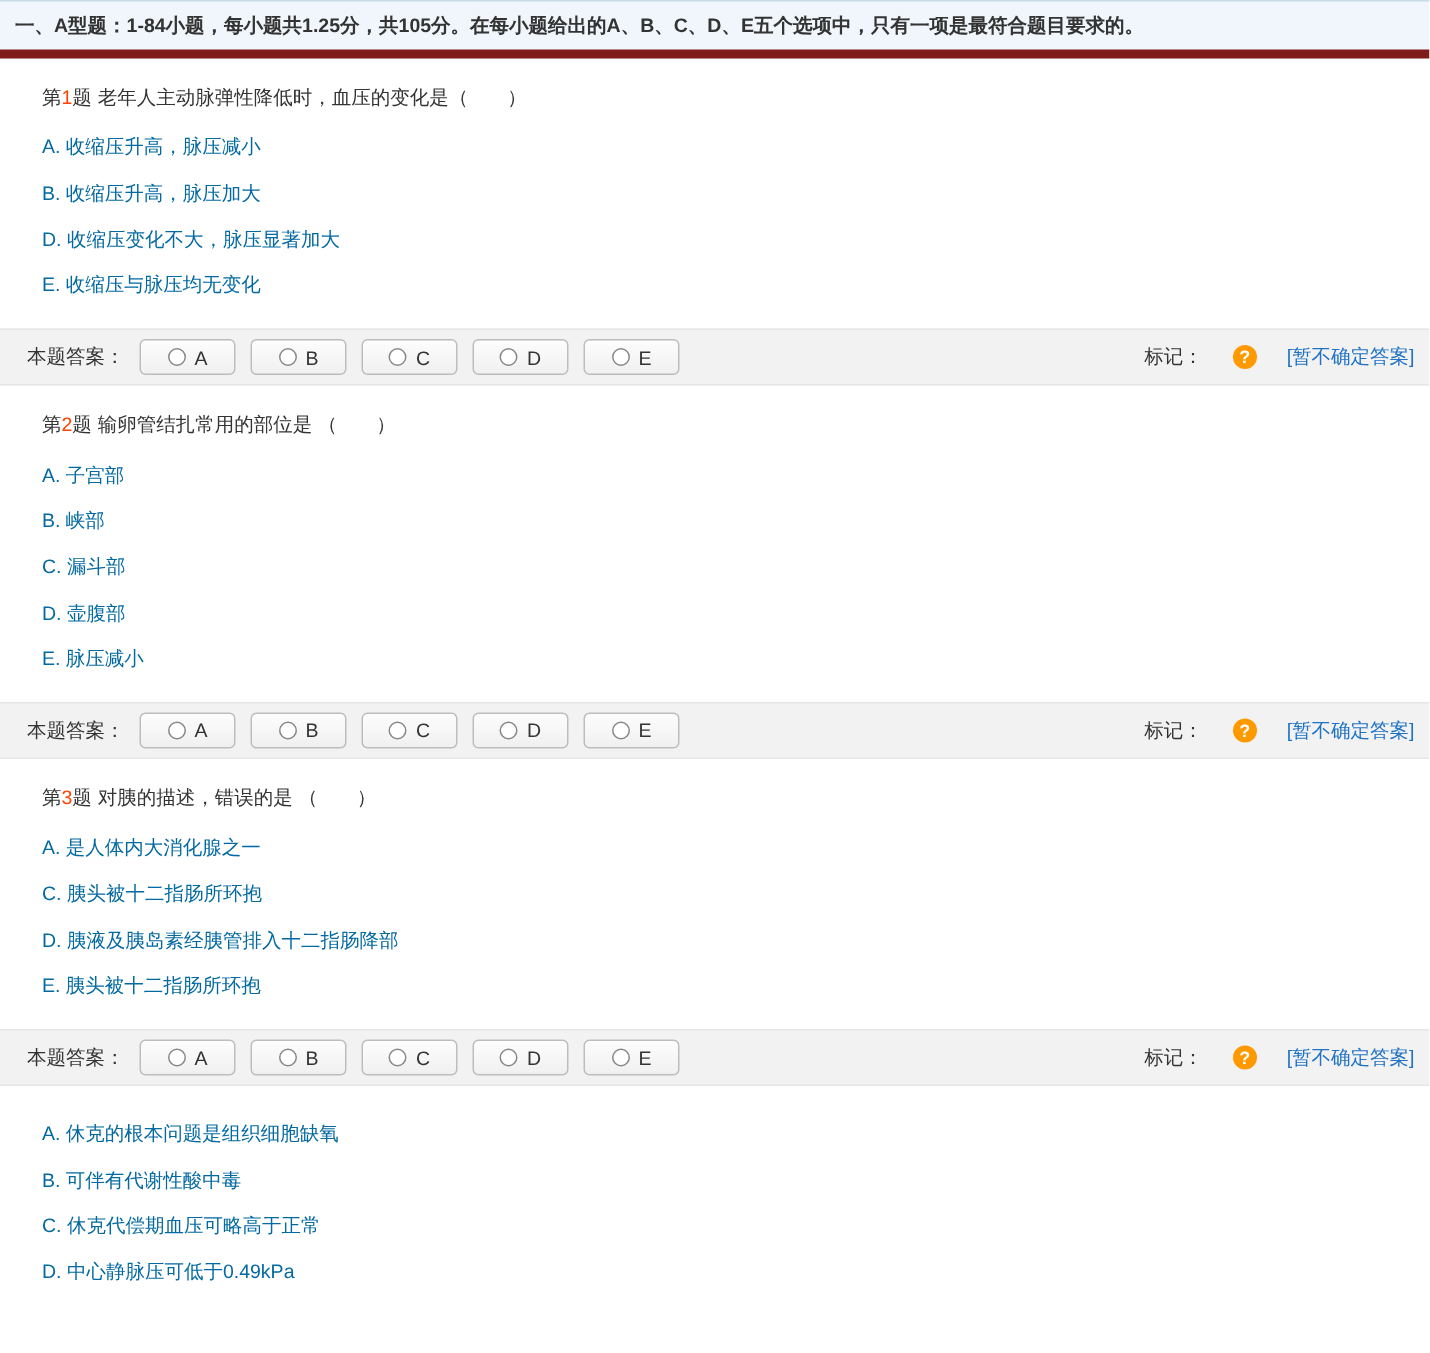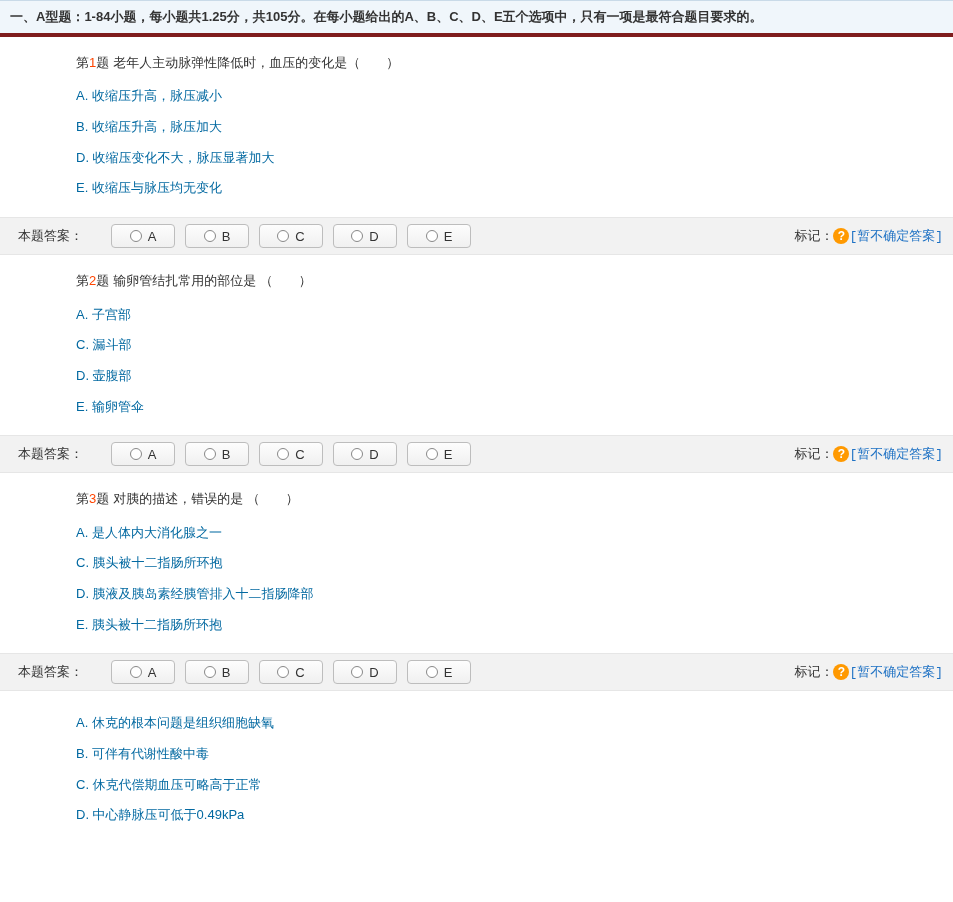--- a/index.html
+++ b/index.html
@@ -6,31 +6,30 @@
   body {
     font-family: "Microsoft YaHei", Arial, sans-serif;
     font-size: 13px;
     color: #333;
     background: #fff;
     width: 953px;
   }
   .section-header {
     background: #f0f6fb;
     border-top: 1px solid #c9dae8;
-    border-bottom: 4px solid #7f1d1d;
+    border-bottom: 6px solid #7f1d1d;
     padding: 7px 10px;
     font-weight: bold;
     color: #333;
   }
   .question-block {
     padding: 0;
   }
   .question-body {
     padding: 14px 24px 10px 28px;
-    margin-left: 48px;
   }
   .question-title {
     margin-bottom: 10px;
     line-height: 1.8;
   }
   .q-prefix { color: #333; }
   .q-num { color: #ff4400; }
   .q-suffix { color: #333; }
   .q-stem { margin-left: 4px; color:#333;}
   .option-line {
@@ -41,21 +40,21 @@
   .answer-bar {
     background: #f2f2f2;
     border-top: 1px solid #e6e6e6;
     border-bottom: 1px solid #e6e6e6;
     padding: 6px 10px 6px 18px;
     display: flex;
     align-items: center;
   }
   .answer-label {
     color: #333;
-    margin-right: 28px;
+    margin-right: 10px;
   }
   .answer-options {
     display: flex;
     gap: 10px;
   }
   .opt-btn {
     display: inline-flex;
     align-items: center;
     justify-content: center;
     width: 64px;
@@ -73,40 +72,39 @@
     height: 12px;
     border: 1px solid #888;
     border-radius: 50%;
     background: #fff;
     display: inline-block;
   }
   .mark-area {
     margin-left: auto;
     display: flex;
     align-items: center;
-    gap: 0;
+    gap: 20px;
     text-align: right;
   }
   .mark-label { color: #333; }
   .help-icon {
     width: 16px;
     height: 16px;
     border-radius: 50%;
     background: #ff9900;
     color: #fff;
     font-weight: bold;
     font-size: 12px;
     display: inline-flex;
     align-items: center;
     justify-content: center;
   }
   .uncertain-link {
     color: #1f72c4;
     cursor: pointer;
-    font-family: Liberation Mono, monospace;
   }
 </style>
 </head>
 <body>
 
 <div class="section-header">一、A型题：1-84小题，每小题共1.25分，共105分。在每小题给出的A、B、C、D、E五个选项中，只有一项是最符合题目要求的。</div>
 
 <div id="questions-container">
     <div class="question-block">
       <div class="question-body">
@@ -144,23 +142,24 @@
           <span class="mark-label">标记：</span>
           <span class="help-icon">?</span>
           <span class="uncertain-link">[暂不确定答案]</span>
         </div>
       </div>
     </div>
     <div class="question-block">
       <div class="question-body">
         <div class="question-title"><span class="q-prefix">第</span><span class="q-num">2</span><span class="q-suffix">题</span><span class="q-stem">输卵管结扎常用的部位是 （　　）</span></div>
         <div class="option-line">A. 子宫部</div>
+        <div class="option-line">B. 峡部</div>
         <div class="option-line">C. 漏斗部</div>
         <div class="option-line">D. 壶腹部</div>
-        <div class="option-line">E. 输卵管伞</div>
+        <div class="option-line">E. 脉压减小</div>
       </div>
       <div class="answer-bar">
         <span class="answer-label">本题答案：</span>
         <div class="answer-options">
           <div class="opt-btn">
             <span class="radio-dot"></span>
             <span>A</span>
           </div>
           <div class="opt-btn">
             <span class="radio-dot"></span>

